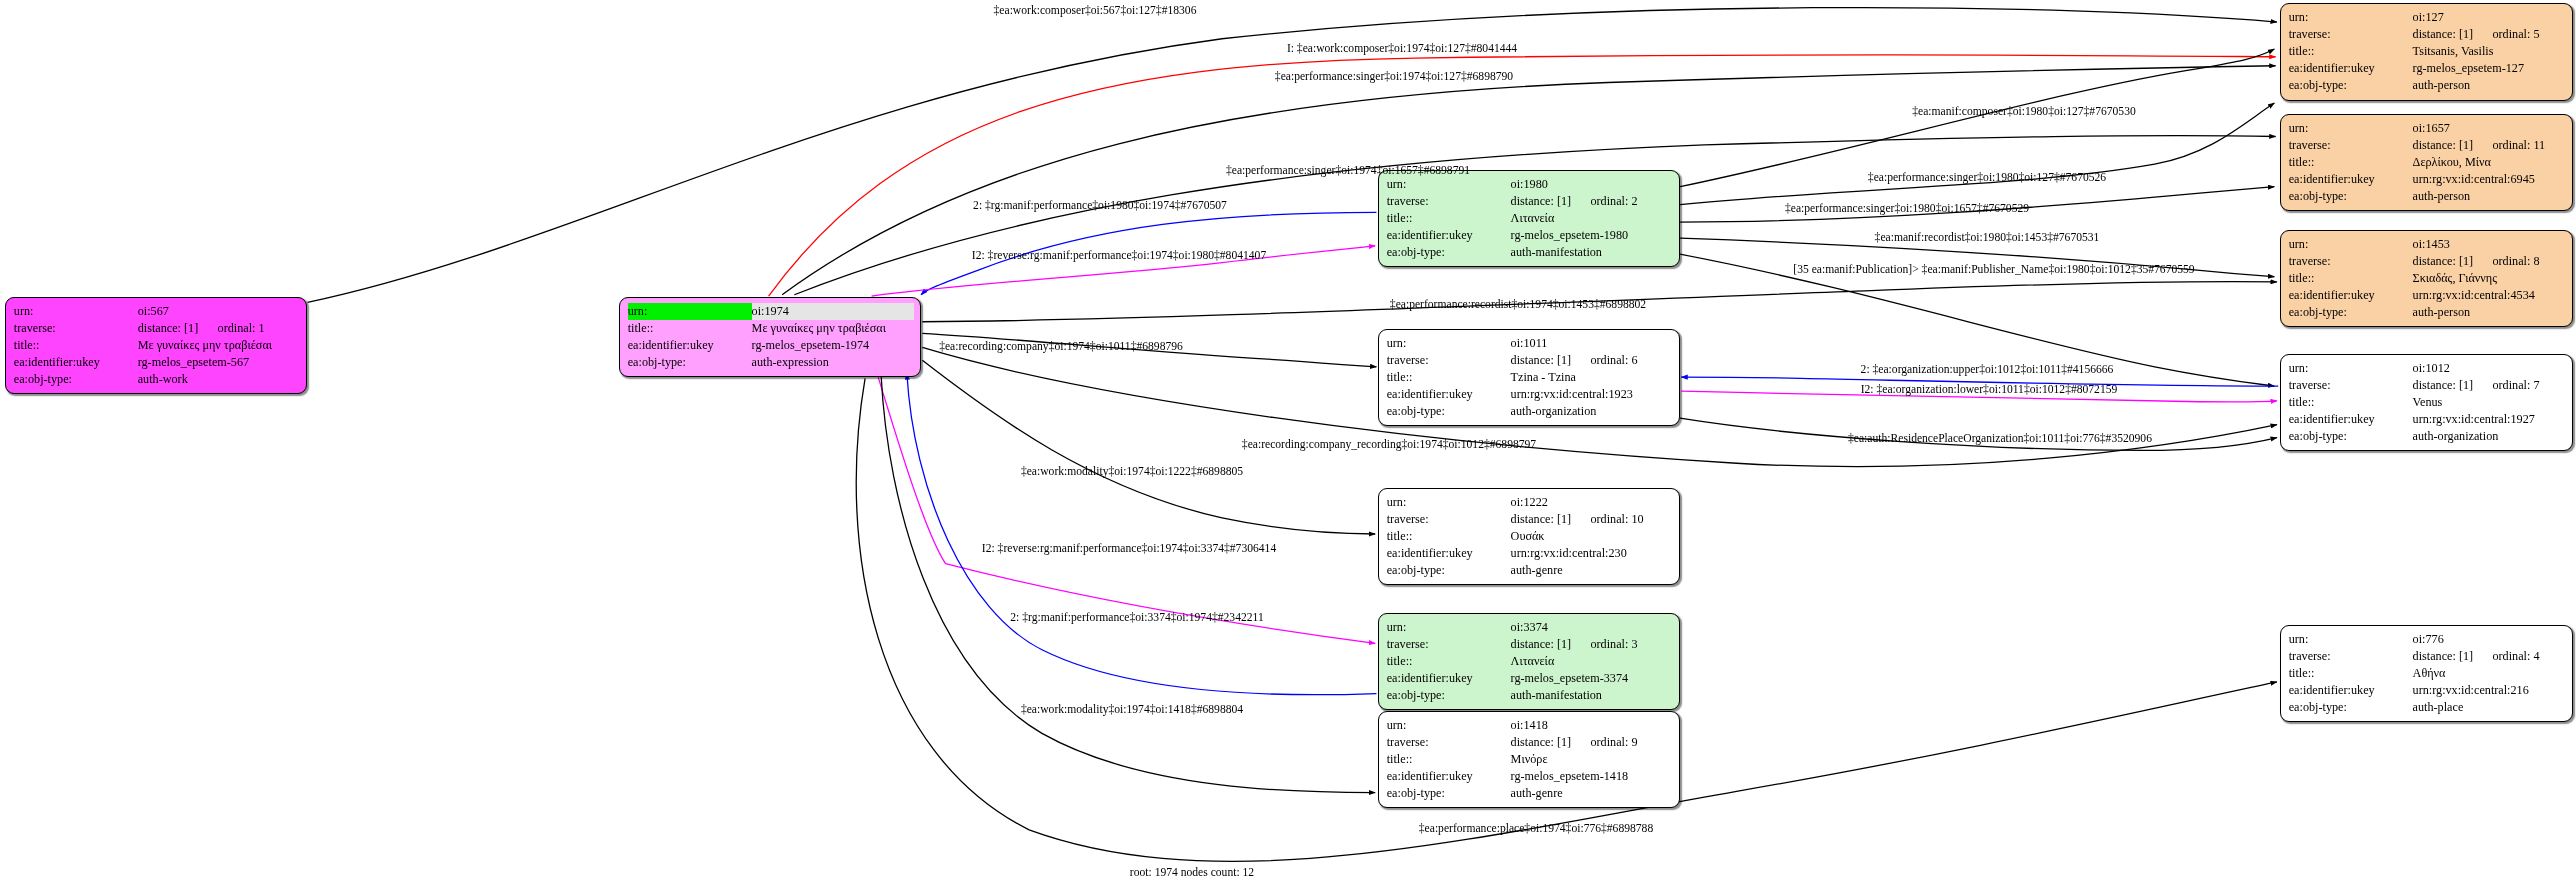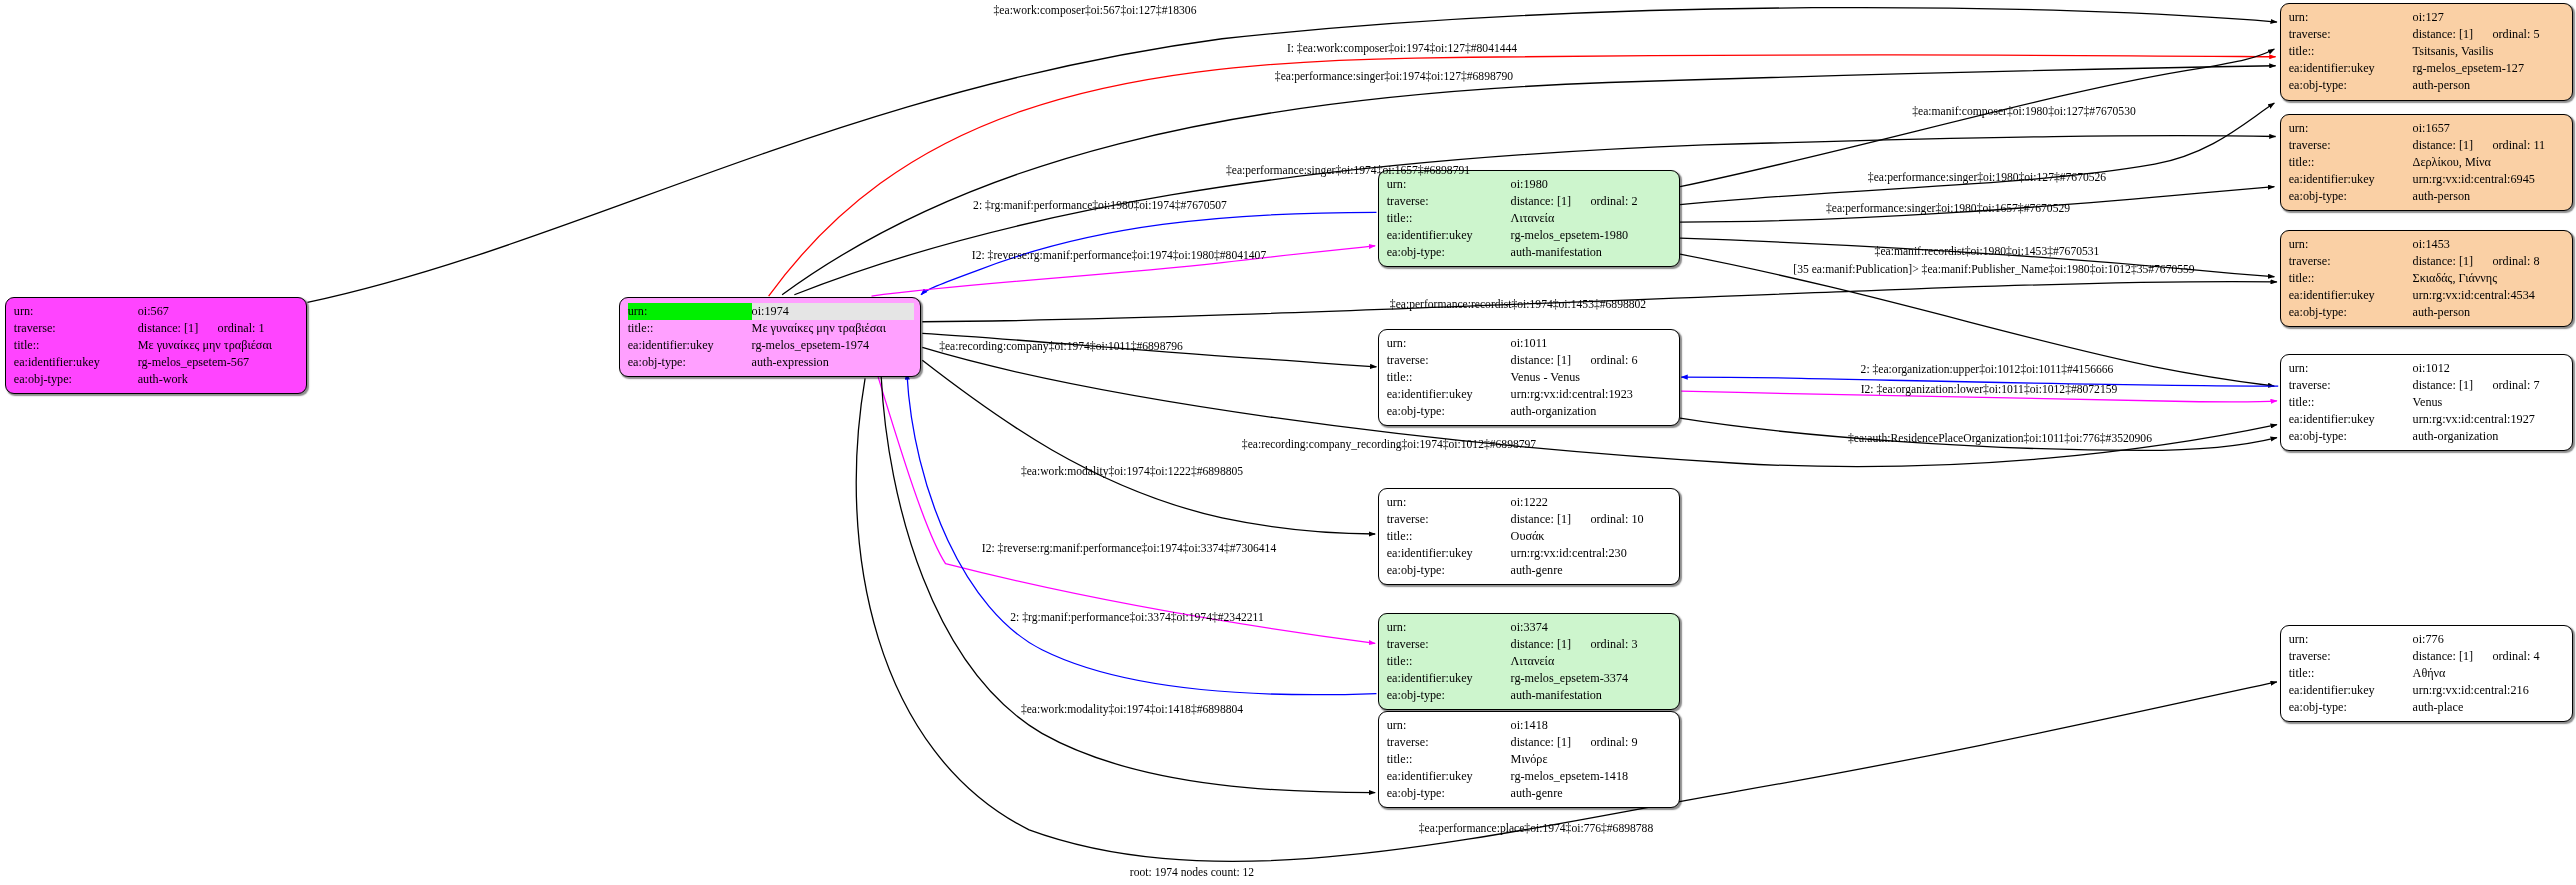--- a/index.html
+++ b/index.html
@@ -153,21 +153,21 @@
             <tr>
               <td class="k">urn:</td>
               <td class="v">oi:1011</td>
             </tr>
             <tr>
               <td class="k">traverse:</td>
               <td class="v"><span class="sub">distance: [1]</span><span class="sub ord">ordinal: 6</span></td>
             </tr>
             <tr>
               <td class="k">title::</td>
-              <td class="v">Venus - Venus</td>
+              <td class="v">Tzina - Tzina</td>
             </tr>
             <tr>
               <td class="k">ea:identifier:ukey</td>
               <td class="v">urn:rg:vx:id:central:1923</td>
             </tr>
             <tr>
               <td class="k">ea:obj-type:</td>
               <td class="v">auth-organization</td>
             </tr>
           </tbody>
@@ -383,22 +383,22 @@
       </div>
     </div>
   <div id="labels-layer">
       <div class="edge-label" style="left: 1095px; top: 10.3px;">‡ea:work:composer‡oi:567‡oi:127‡#18306</div>
       <div class="edge-label" style="left: 1402px; top: 48px;">I: ‡ea:work:composer‡oi:1974‡oi:127‡#8041444</div>
       <div class="edge-label" style="left: 1394px; top: 76px;">‡ea:performance:singer‡oi:1974‡oi:127‡#6898790</div>
       <div class="edge-label" style="left: 1348px; top: 129px; margin-top: 41px;">‡ea:performance:singer‡oi:1974‡oi:1657‡#6898791</div>
       <div class="edge-label" style="left: 1996px; top: 111px; margin-left: 28px;">‡ea:manif:composer‡oi:1980‡oi:127‡#7670530</div>
       <div class="edge-label" style="left: 1100px; top: 205px;">2: ‡rg:manif:performance‡oi:1980‡oi:1974‡#7670507</div>
       <div class="edge-label" style="left: 1987px; top: 177px;">‡ea:performance:singer‡oi:1980‡oi:127‡#7670526</div>
-      <div class="edge-label" style="left: 1948px; top: 208px; text-align: center;">‡ea:performance:singer‡oi:1980‡oi:1657‡#7670529</div>
-      <div class="edge-label" style="left: 1987px; top: 251px;">‡ea:manif:recordist‡oi:1980‡oi:1453‡#7670531</div>
+      <div class="edge-label" style="left: 1907px; top: 208px; text-align: center;">‡ea:performance:singer‡oi:1980‡oi:1657‡#7670529</div>
+      <div class="edge-label" style="left: 1987px; top: 237px;">‡ea:manif:recordist‡oi:1980‡oi:1453‡#7670531</div>
       <div class="edge-label" style="left: 1994px; top: 269px;">[35 ea:manif:Publication]&gt; ‡ea:manif:Publisher_Name‡oi:1980‡oi:1012‡35#7670559</div>
       <div class="edge-label" style="left: 1119px; top: 255px;">I2: ‡reverse:rg:manif:performance‡oi:1974‡oi:1980‡#8041407</div>
       <div class="edge-label" style="left: 1518px; top: 304px;">‡ea:performance:recordist‡oi:1974‡oi:1453‡#6898802</div>
       <div class="edge-label" style="left: 1061px; top: 346px;">‡ea:recording:company‡oi:1974‡oi:1011‡#6898796</div>
       <div class="edge-label" style="left: 1987px; top: 369px;">2: ‡ea:organization:upper‡oi:1012‡oi:1011‡#4156666</div>
       <div class="edge-label" style="left: 1989px; top: 389px;">I2: ‡ea:organization:lower‡oi:1011‡oi:1012‡#8072159</div>
       <div class="edge-label" style="left: 2000px; top: 438px;">‡ea:auth:ResidencePlaceOrganization‡oi:1011‡oi:776‡#3520906</div>
       <div class="edge-label" style="left: 1389px; top: 444px;">‡ea:recording:company_recording‡oi:1974‡oi:1012‡#6898797</div>
       <div class="edge-label" style="left: 1132px; top: 471px;">‡ea:work:modality‡oi:1974‡oi:1222‡#6898805</div>
       <div class="edge-label" style="left: 1129px; top: 548px;">I2: ‡reverse:rg:manif:performance‡oi:1974‡oi:3374‡#7306414</div>

